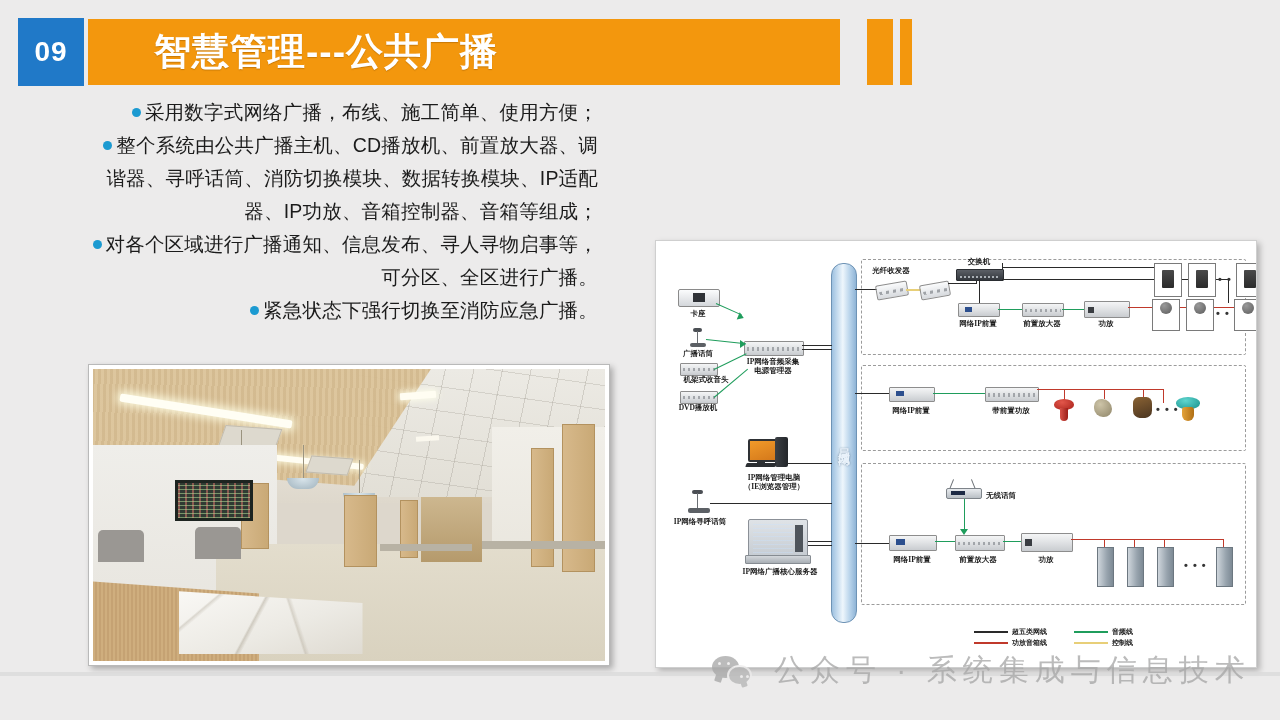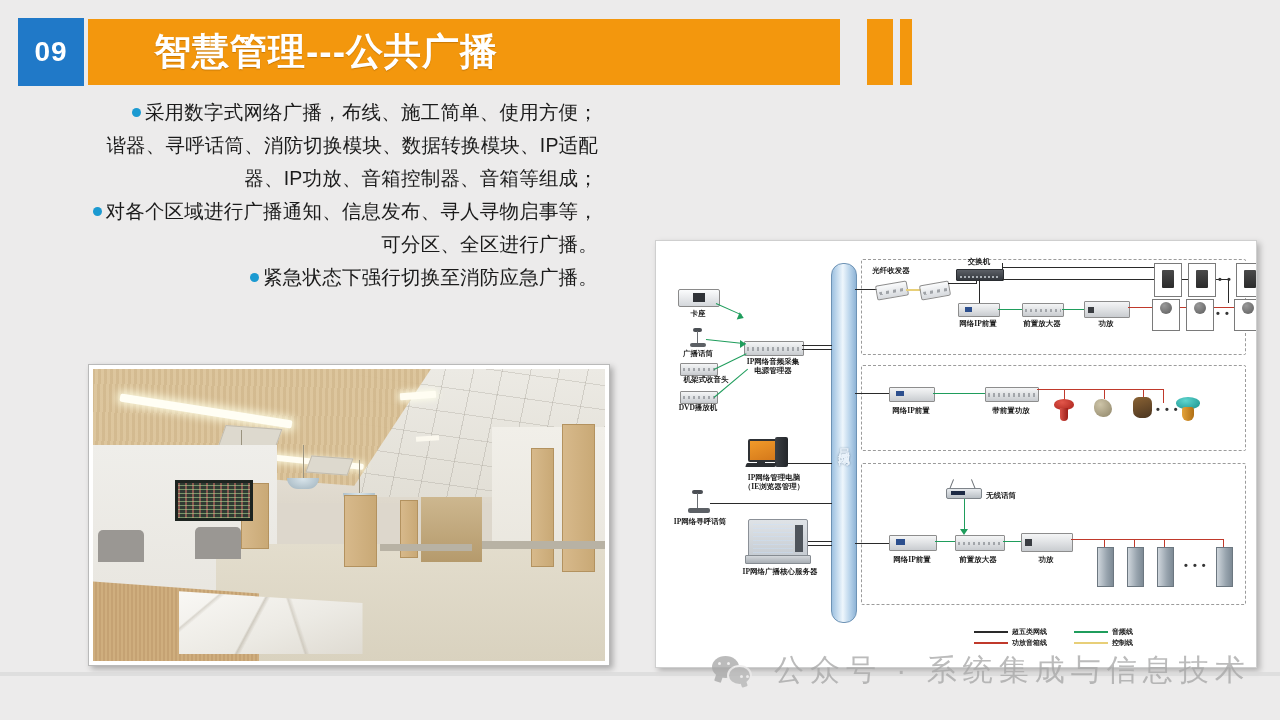--- a/index.html
+++ b/index.html
@@ -253,20 +253,21 @@
 <div class="page">
 
   <div class="hdr-num">09</div>
   <div class="hdr-bar"></div>
   <div class="hdr-title">智慧管理---公共广播</div>
   <div class="hdr-deco1"></div>
   <div class="hdr-deco2"></div>
 
   <div class="bullets">
     <div class="bline"><span class="dot"></span><span>采用数字式网络广播，布线、施工简单、使用方便；</span></div>
+    <div class="bline"><span class="dot"></span><span>整个系统由公共广播主机、CD播放机、前置放大器、调</span></div>
     <div class="bline"><span>谐器、寻呼话筒、消防切换模块、数据转换模块、IP适配</span></div>
     <div class="bline"><span>器、IP功放、音箱控制器、音箱等组成；</span></div>
     <div class="bline"><span class="dot"></span><span>对各个区域进行广播通知、信息发布、寻人寻物启事等，</span></div>
     <div class="bline"><span>可分区、全区进行广播。</span></div>
     <div class="bline"><span class="dot"></span><span>紧急状态下强行切换至消防应急广播。</span></div>
   </div>
 
   <div class="photo-wrap">
     <div class="photo">
       <div class="ph-ceil-main"></div>

